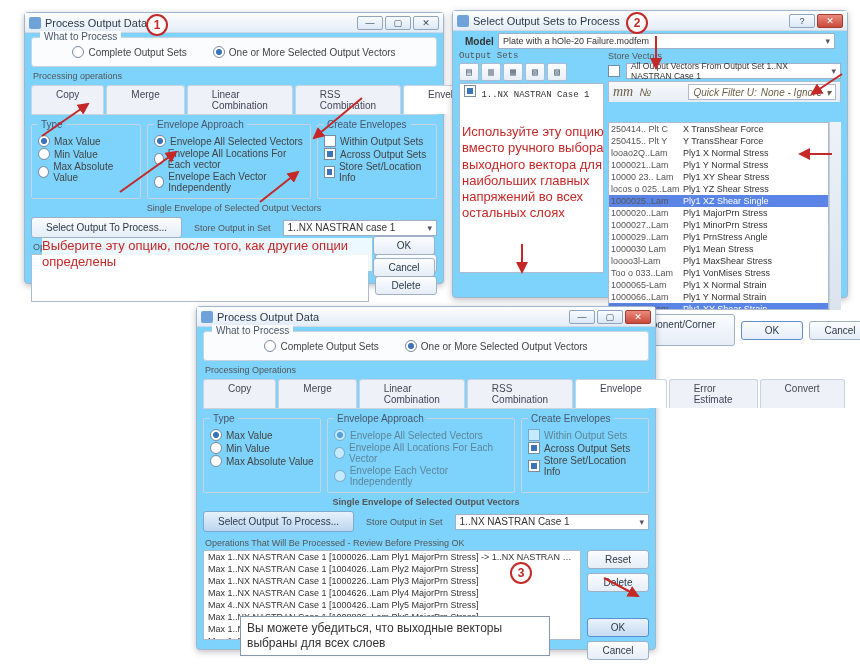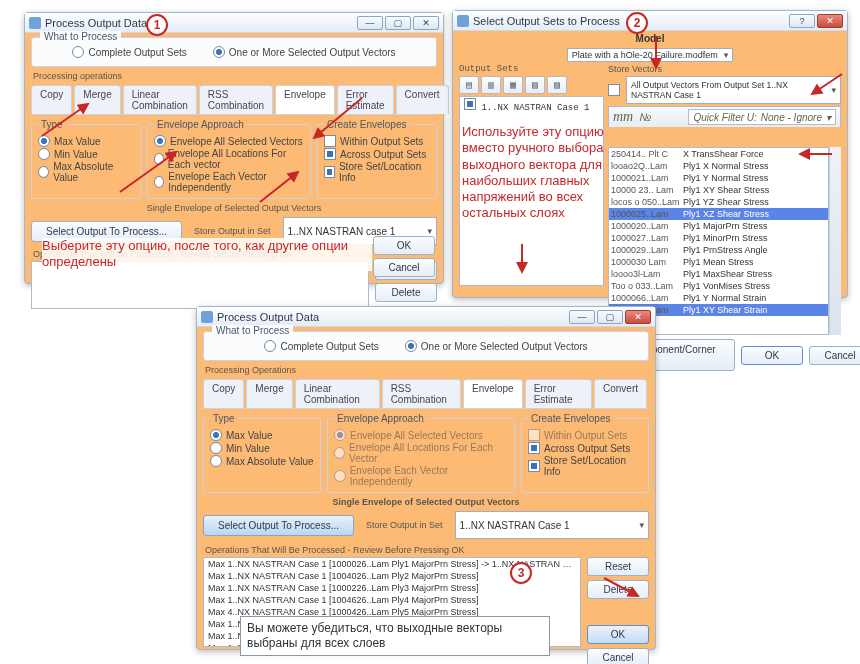--- a/index.html
+++ b/index.html
@@ -11,21 +11,21 @@
     background: #fff;
     font-family: "Segoe UI", Tahoma, sans-serif;
     font-size: 10px;
     color: #333;
     position: relative;
     overflow: hidden;
   }
   .window {
     position: absolute;
     border: 1px solid #9eb6ce;
-    background: #fdba74;
+    background: #7dd3fc;
     border-radius: 4px;
     box-shadow: 0 2px 6px rgba(0,0,0,0.25);
   }
   .titlebar {
     display: flex;
     align-items: center;
     height: 20px;
     padding: 0 4px;
     background: linear-gradient(#fdfefe,#e3ecf7);
     border-bottom: 1px solid #cfd8e3;
@@ -41,21 +41,21 @@
   .group {
     border:1px solid #c9d2de; border-radius:3px; margin:4px 6px; padding:6px 6px 6px 6px;
     position:relative; background:#fbfcfe;
   }
   .group > .legend {
     position:absolute; top:-7px; left:8px; background:#fbfcfe;
     padding:0 4px; font-size:10px; color:#4a576a;
   }
   .tabs { display:flex; border-bottom:1px solid #c9d2de; margin:4px 6px 0 6px; }
   .tab {
-    padding:3px 8px; border:1px solid #c9d2de; border-bottom:none;
+    padding:3px 24px; border:1px solid #c9d2de; border-bottom:none;
     background:#eef2f8; margin-right:2px; border-radius:3px 3px 0 0;
     font-size:10px; color:#445;
   }
   .tab.active { background:#fff; font-weight:normal; }
   .row { display:flex; align-items:center; gap:6px; }
   .radio,.check { display:inline-flex; align-items:center; gap:4px; font-size:10px; color:#444; }
   .radio::before { content:""; width:10px;height:10px;border:1px solid #7a8aa0;border-radius:50%; display:inline-block; background:#fff;}
   .radio.sel::before { background: radial-gradient(#3b74b9 40%, #fff 44%); }
   .check::before { content:""; width:10px;height:10px;border:1px solid #7a8aa0;display:inline-block;background:#fff;}
   .check.sel::before { background:#3b74b9; box-shadow: inset 0 0 0 2px #fff;}
@@ -63,21 +63,21 @@
     display:inline-flex;align-items:center;justify-content:center;
     padding:3px 12px;border:1px solid #9fb0c6;border-radius:3px;
     background:linear-gradient(#fbfdff,#e5edf7);font-size:10px;color:#2b3a4a;
     min-width:62px;
   }
   .btn.wide { min-width:150px; padding:4px 14px;}
   .btn.blueish { background:linear-gradient(#e7f1fb,#bcd6ef); border-color:#7fa8cf;}
   .dropdown {
     display:inline-flex;align-items:center;justify-content:space-between;
     border:1px solid #9fb0c6;background:#fff;padding:1px 4px;font-size:10px;color:#333;
-    min-width:140px;height:28px;
+    min-width:140px;height:16px;
   }
   .dropdown::after{content:"▾";font-size:9px;color:#556;margin-left:6px;}
   .listbox {
     border:1px solid #aebace;background:#fff;overflow:hidden;
   }
   .listrow { padding:1px 4px; font-size:9px; color:#333; white-space:nowrap; overflow:hidden; text-overflow:ellipsis;}
   fieldset.inner { border:1px solid #c9d2de; border-radius:2px; padding:4px 6px; margin:0;}
   fieldset.inner legend{font-size:10px;color:#4a576a;padding:0 3px;}
   .smalltext{font-size:9px;color:#555;}
   .callout-badge{
@@ -213,21 +213,21 @@
   <div class="window" style="left:446px;top:4px;width:396px;height:288px;">
     <div class="titlebar">
       <span class="icon"></span>
       <span class="title">Select Output Sets to Process</span>
       <div class="winbtns">
         <div class="winbtn">?</div>
         <div class="winbtn close">✕</div>
       </div>
     </div>
 
-    <div class="row" style="margin:2px 12px;gap:4px;flex-direction:column;">
+    <div class="row" style="margin:2px 12px;gap:4px;">
       <span style="font-weight:bold;font-size:10px;">Model</span>
       <span class="dropdown" style="flex:1;font-size:9px;">Plate with a hOle-20 Failure.modfem</span>
     </div>
 
     <div style="display:flex;gap:4px;margin:0 6px;">
 
       <div style="flex:0 0 145px;font-family:Liberation Mono, monospace;">
         <div class="smalltext">Output Sets</div>
         <div class="row" style="gap:2px;margin:2px 0;">
           <span class="toolbar-btn">▤</span>
@@ -260,38 +260,42 @@
               <span>▾</span>
           </span>
         </div>
         <div style="display:flex;margin-top:20px;">
           <div class="vector-list" id="veclist" style="flex:1;">
               <div class="vrow">
                 <span class="vid">250414.. Plt C</span>
                 <span class="vlab">X TransShear Force</span>
               </div>
               <div class="vrow">
+                <span class="vid">250415.. Plt Y</span>
+                <span class="vlab">Y TransShear Force</span>
+              </div>
+              <div class="vrow">
                 <span class="vid">looao2Q..Lam</span>
                 <span class="vlab">Ply1 X Normal Stress</span>
               </div>
               <div class="vrow">
                 <span class="vid">1000021..Lam</span>
                 <span class="vlab">Ply1 Y Normal Stress</span>
               </div>
               <div class="vrow">
                 <span class="vid">10000 23.. Lam</span>
                 <span class="vlab">Ply1 XY Shear Stress</span>
               </div>
               <div class="vrow">
-                <span class="vid">locos o 050..Lam</span>
+                <span class="vid">locos o 025..Lam</span>
                 <span class="vlab">Ply1 YZ Shear Stress</span>
               </div>
               <div class="vrow sel">
                 <span class="vid">1000025..Lam</span>
-                <span class="vlab">Ply1 XZ Shear Stress</span>
+                <span class="vlab">Ply1 XZ Shear Single</span>
               </div>
               <div class="vrow">
                 <span class="vid">1000020..Lam</span>
                 <span class="vlab">Ply1 MajorPrn Stress</span>
               </div>
               <div class="vrow">
                 <span class="vid">1000027..Lam</span>
                 <span class="vlab">Ply1 MinorPrn Stress</span>
               </div>
               <div class="vrow">
@@ -302,20 +306,24 @@
                 <span class="vid">1000030 Lam</span>
                 <span class="vlab">Ply1 Mean Stress</span>
               </div>
               <div class="vrow">
                 <span class="vid">loooo3l-Lam</span>
                 <span class="vlab">Ply1 MaxShear Stress</span>
               </div>
               <div class="vrow">
                 <span class="vid">Too o 033..Lam</span>
                 <span class="vlab">Ply1 VonMises Stress</span>
+              </div>
+              <div class="vrow">
+                <span class="vid">1000065-Lam</span>
+                <span class="vlab">Ply1 X Normal Strain</span>
               </div>
               <div class="vrow">
                 <span class="vid">1000066..Lam</span>
                 <span class="vlab">Ply1 Y Normal Strain</span>
               </div>
               <div class="vrow sel">
                 <span class="vid">1000058..Lam</span>
                 <span class="vlab">Ply1 XY Shear Strain</span>
               </div>
             </div>

